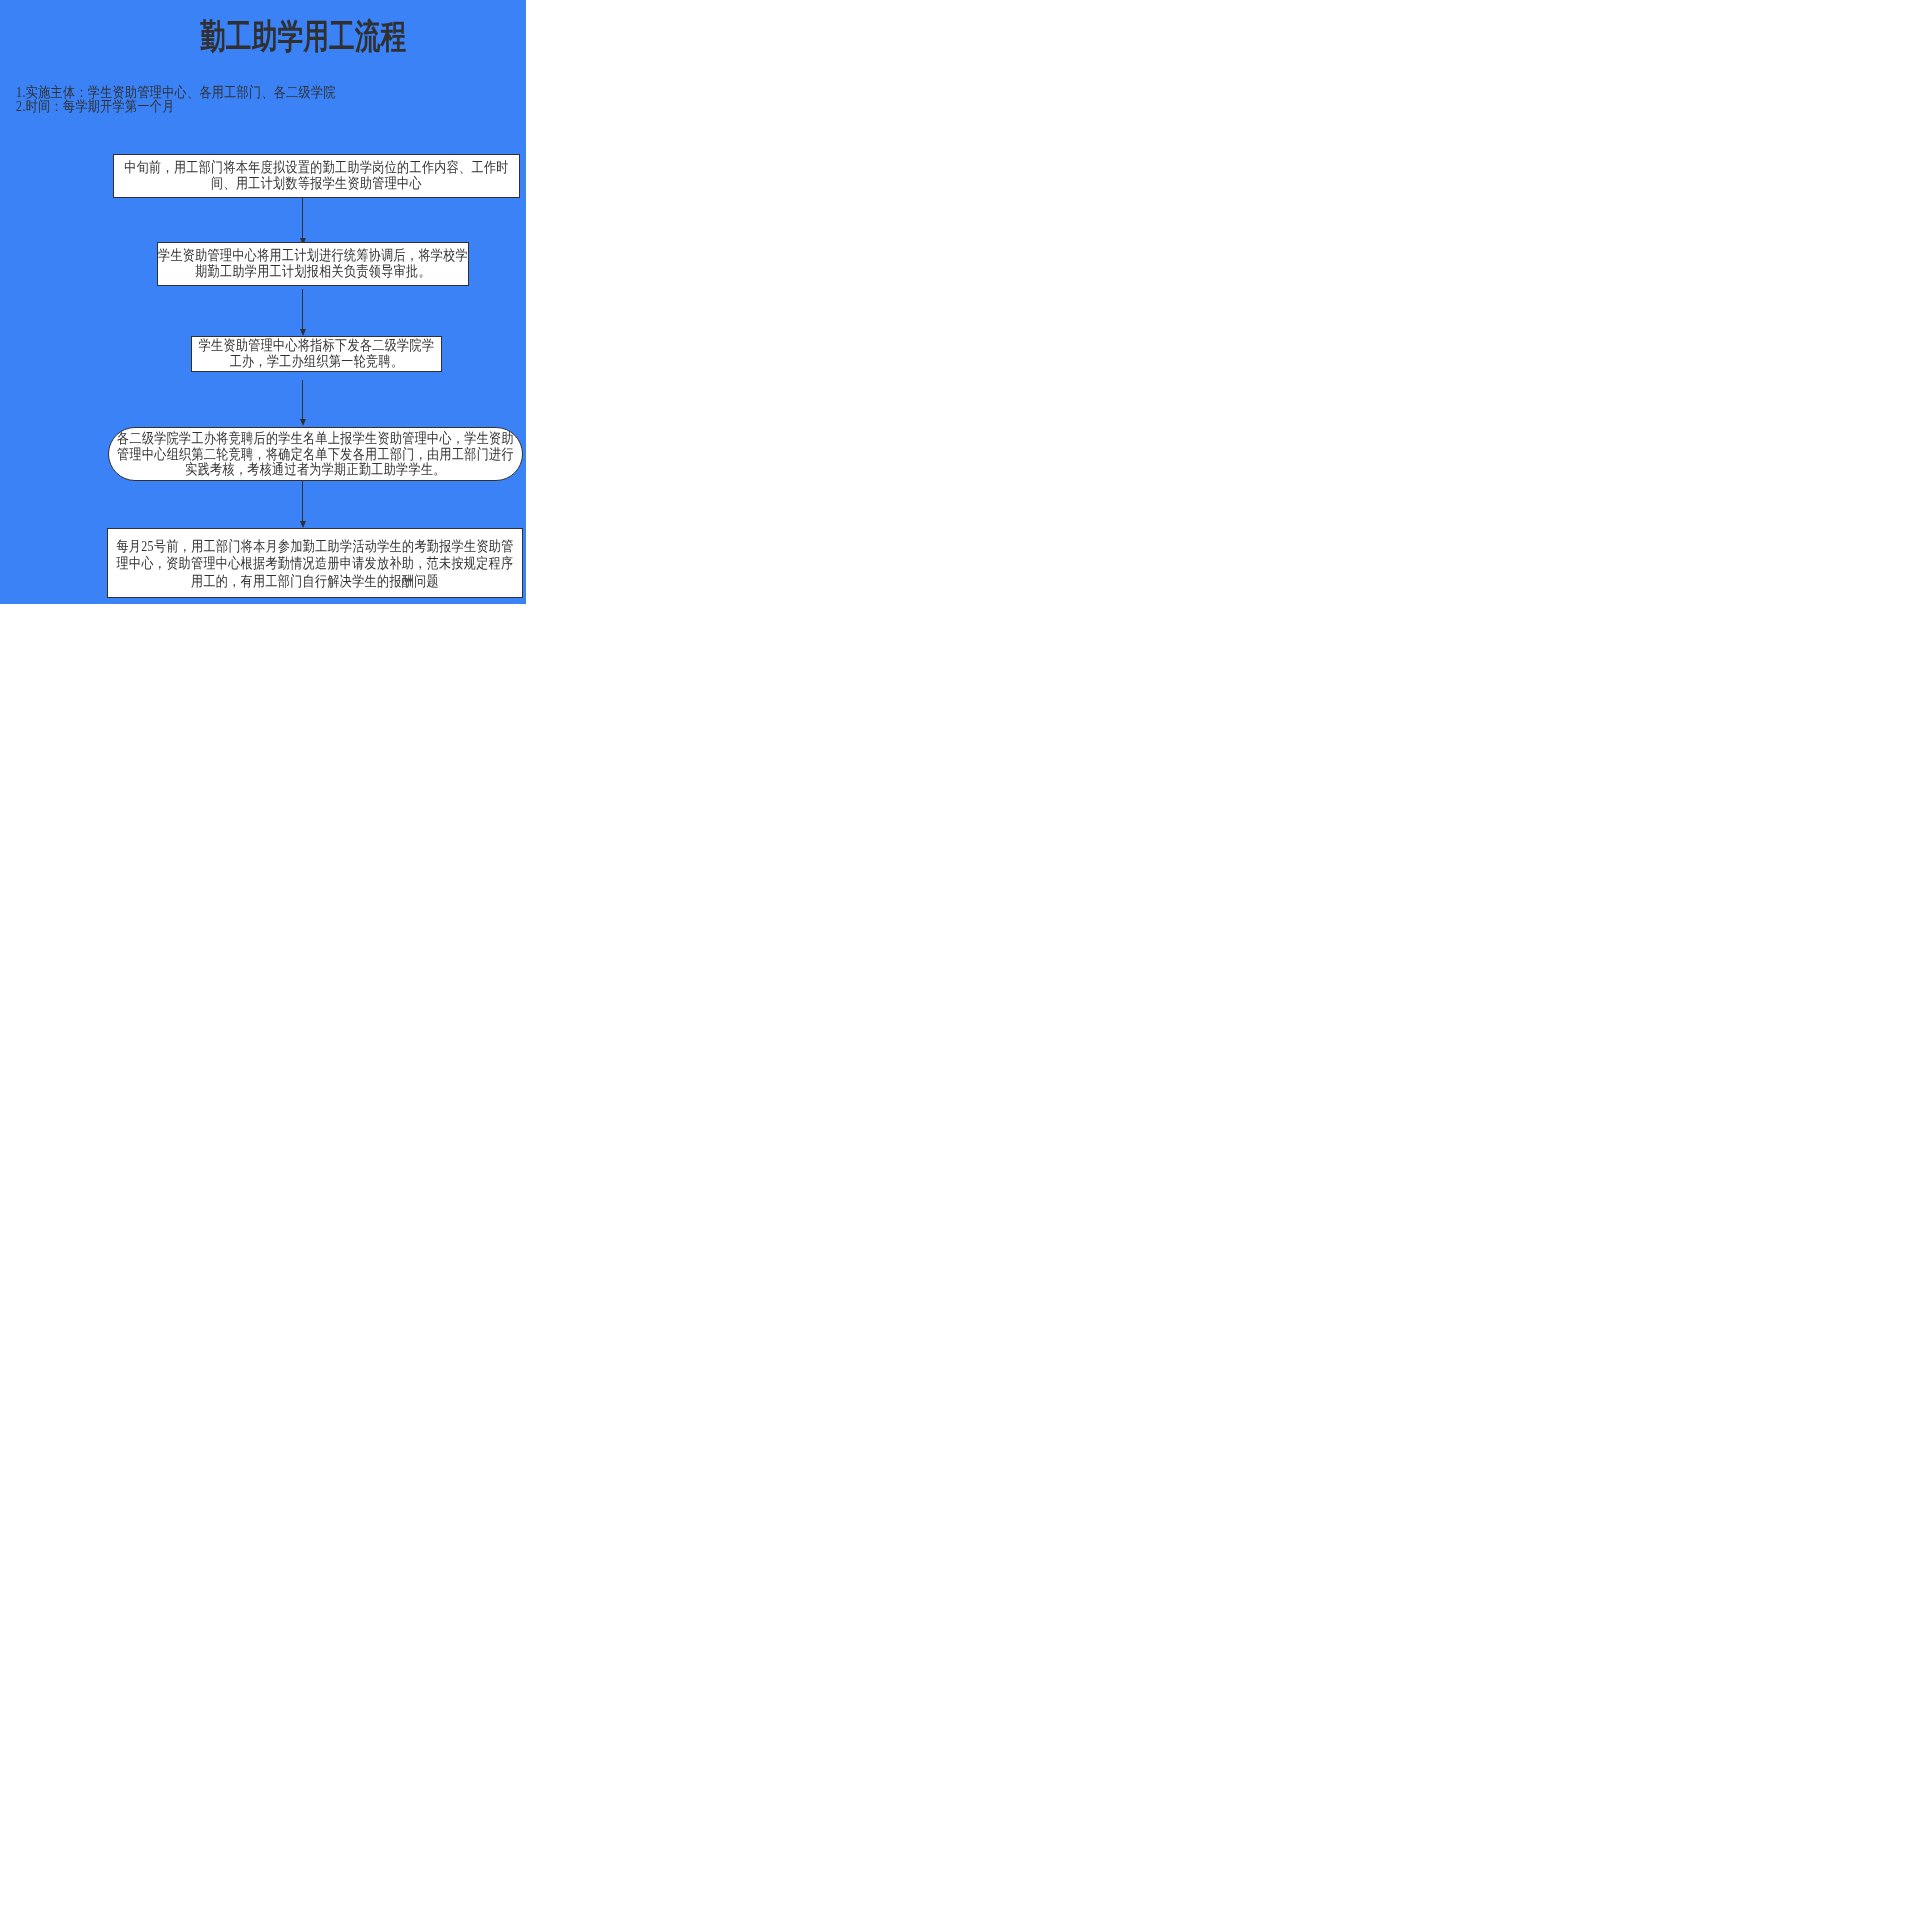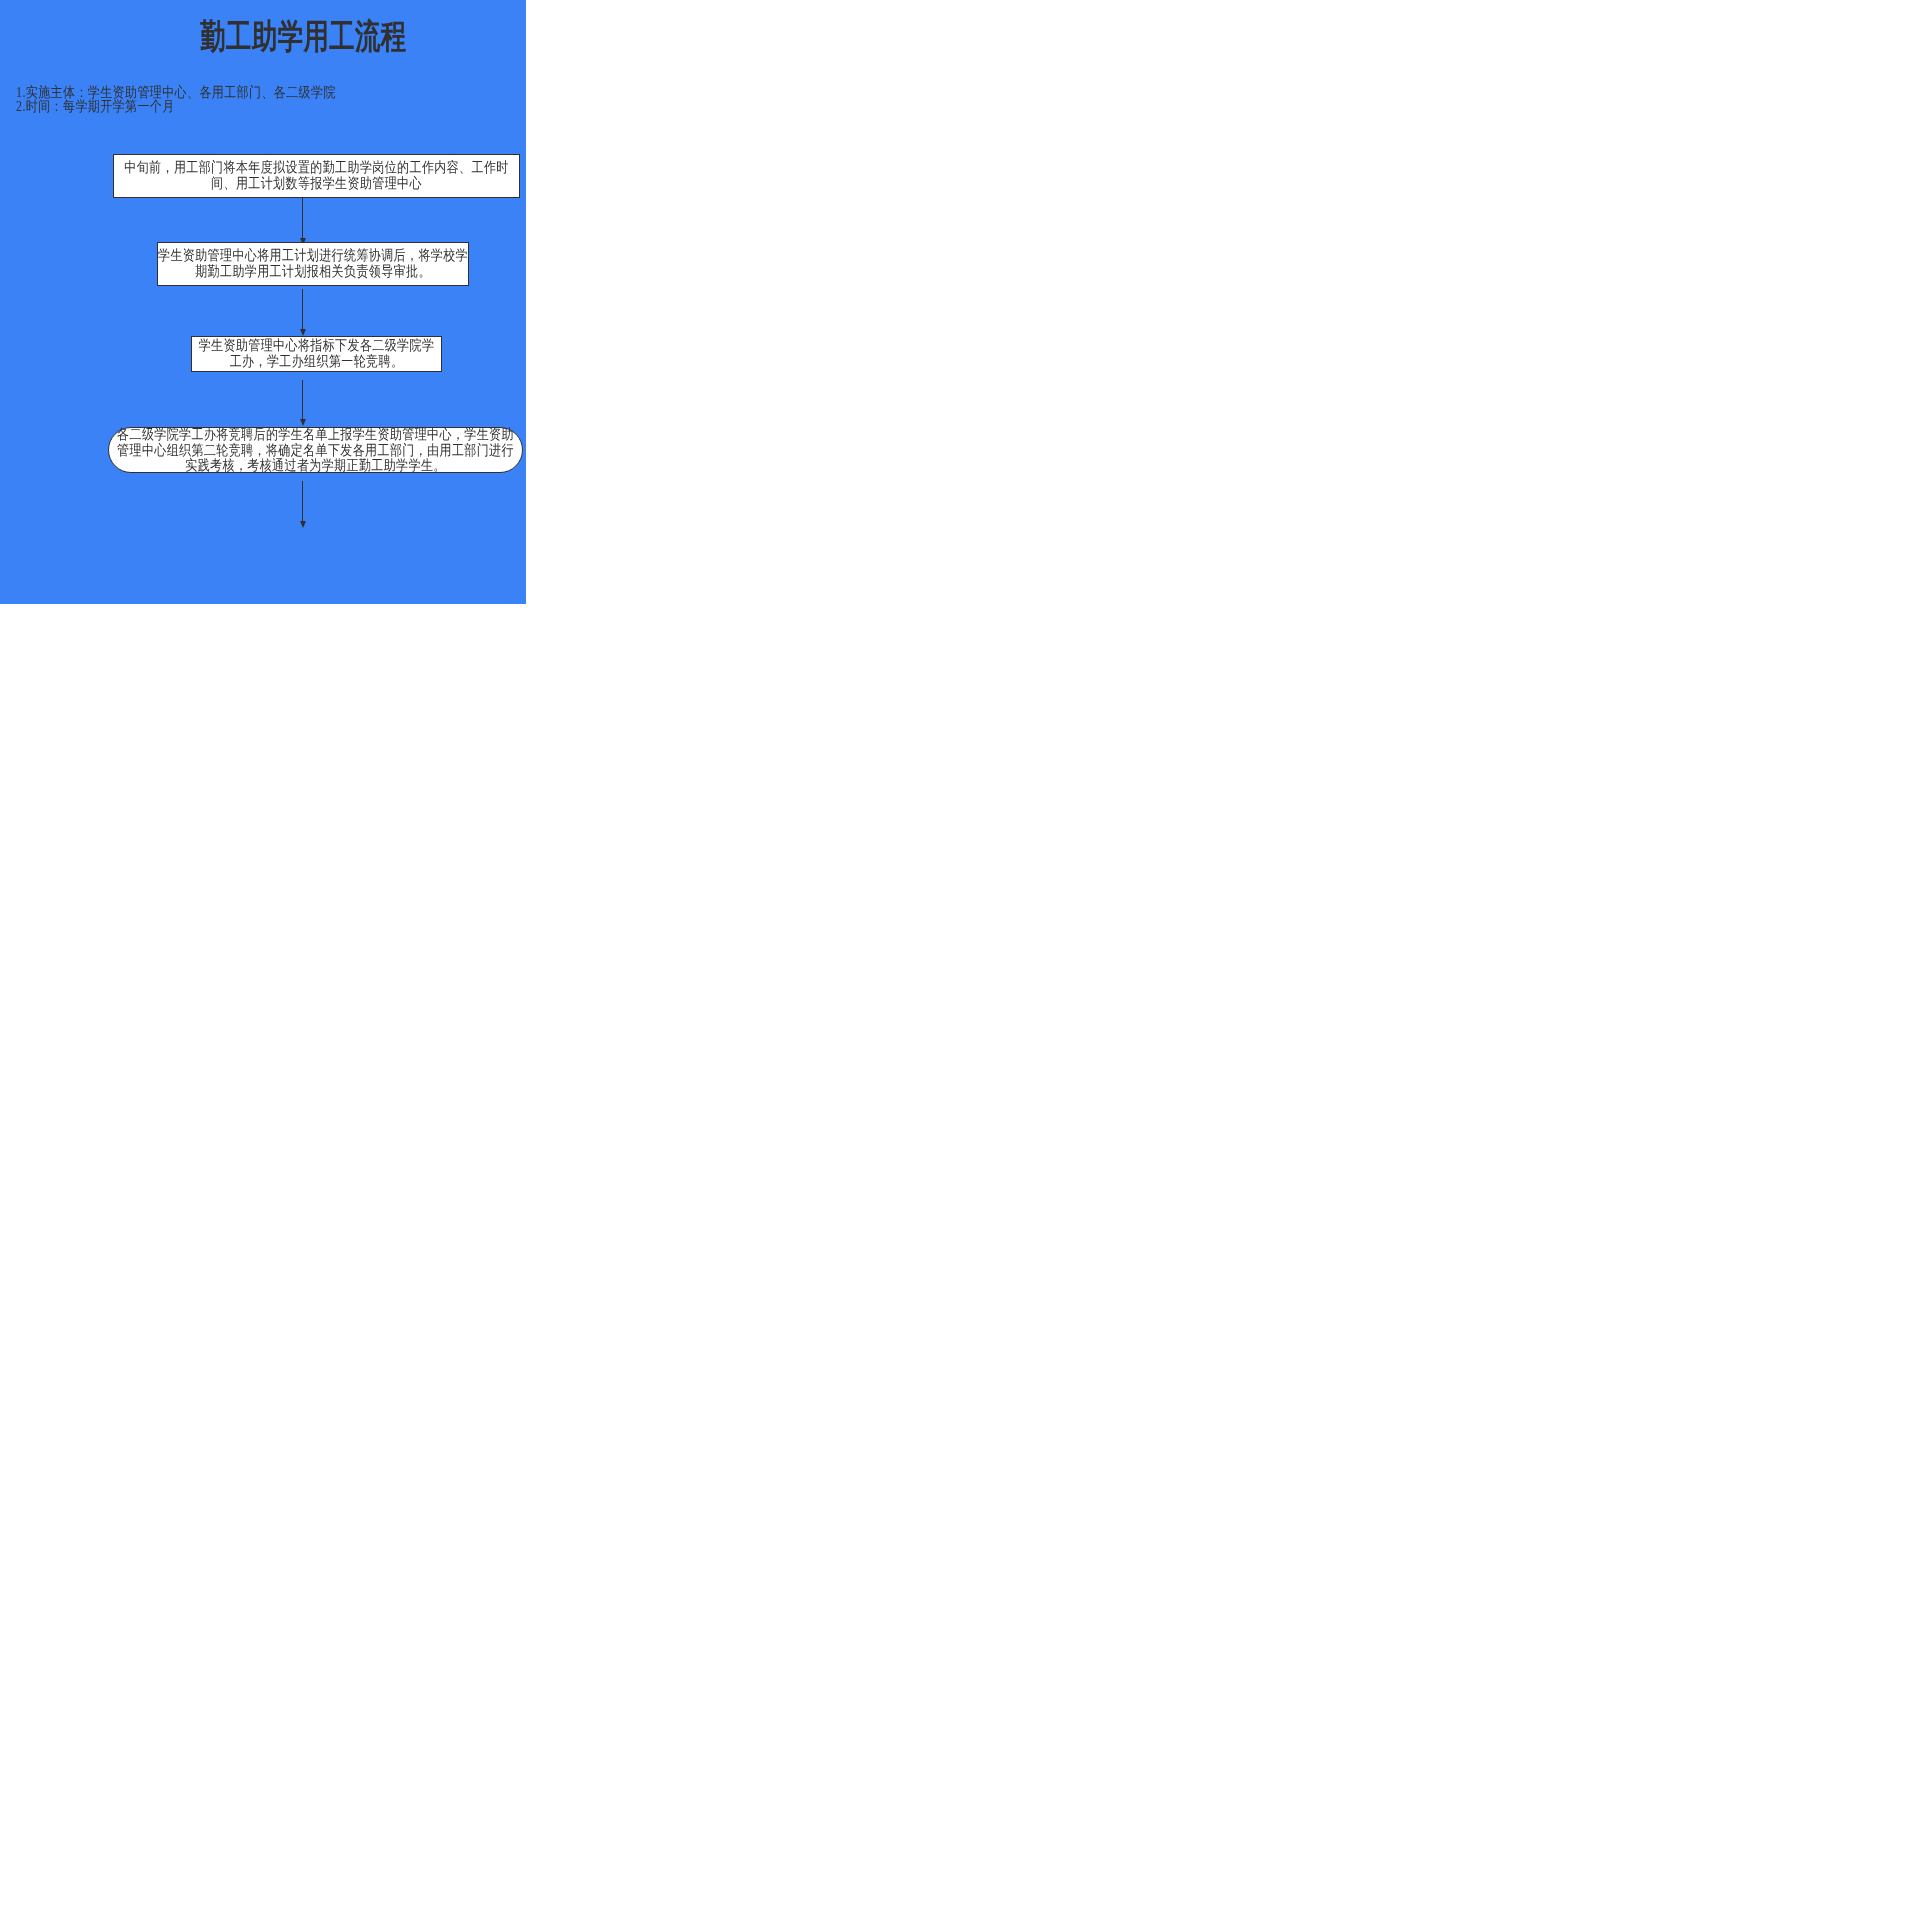--- a/index.html
+++ b/index.html
@@ -62,21 +62,21 @@
     line-height: 13px;
     letter-spacing: 0.4px;
     white-space: pre-line;
     transform: scaleY(1.2);
     transform-origin: center center;
     color: #303030;
   }
   .box-1 { left: 97px; top: 154px;  width: 407px; height: 44px; }
   .box-2 { left: 141px; top: 242px;  width: 312px;  height: 44px; }
   .box-3 { left: 175px; top: 336px;  width: 251px;  height: 36px; }
-  .box-4 { left: 92px; top: 427px; width: 415px; height: 46px; border-radius: 27px; }
+  .box-4 { left: 92px; top: 427px; width: 415px; height: 54px; border-radius: 27px; }
   .box-5 { left: 91px; top: 528px; width: 416px; height: 70px; }
   .box-5 .txt { line-height: 14.3px; }
 
   .arrow {
     position: absolute;
     width: 1.2px;
     background: #303030;
   }
   .arrow .head {
     position: absolute;
@@ -136,15 +136,20 @@
   <div class="flow-box box-4">
     <div class="txt">各二级学院学工办将竞聘后的学生名单上报学生资助管理中心，学生资助
 管理中心组织第二轮竞聘，将确定名单下发各用工部门，由用工部门进行
 实践考核，考核通过者为学期正勤工助学学生。</div>
   </div>
 
   <div class="arrow arrow-4">
     <div class="head"></div>
   </div>
 
+  <div class="flow-box box-5">
+    <div class="txt">每月25号前，用工部门将本月参加勤工助学活动学生的考勤报学生资助管
+理中心，资助管理中心根据考勤情况造册申请发放补助，范未按规定程序
+用工的，有用工部门自行解决学生的报酬问题</div>
+  </div>
 
 </div>
 
 
 </body></html>

